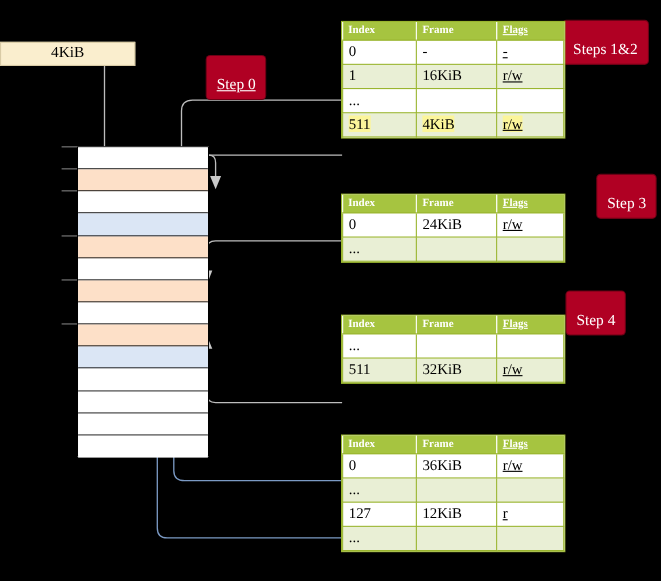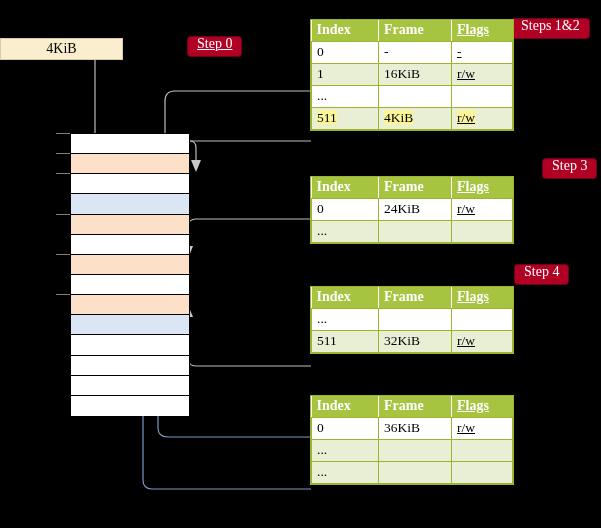--- a/index.html
+++ b/index.html
@@ -11,21 +11,21 @@
   .stage{position:absolute;inset:0;}
 
   
   .badge{
     position:absolute;
     background:#b00023;
     color:#fff;
     font-family:"Liberation Serif",serif;
     font-size:14px;
     line-height:1;
-    padding:0 9px 5px 9px;
+    padding:20px 9px 5px 9px;
     border-radius:3px;
     white-space:nowrap;
     text-align:center;
     box-shadow:0 0 0 1px #6d0015;
   }
 
   
   .srcbox{
     position:absolute;
     background:#faeece;
@@ -45,21 +45,21 @@
     box-shadow:0 0 0 1px #9ab52f;
   }
   .ptable th{
     background:#a6c440;
     color:#fff;
     font-weight:bold;
     text-align:left;
     padding:2px 5px 3px 5px;
     border-right:1px solid #fff;
     border-bottom:1px solid #9ab52f;
-    font-size:14px;
+    font-size:10px;
     white-space:nowrap;
   }
   .ptable th:last-child{border-right:none;}
   .ptable td{
     padding:2px 5px 3px 5px;
     border:1px solid #9ab52f;
     border-left:1px solid #000;
     border-top:1px solid #9ab52f;
     white-space:nowrap;
     height:14px;
@@ -127,21 +127,21 @@
     <polygon class="bwf" points="153,325 163,325 158,313"></polygon>
 
     <path class="bw" d="M 311,489 L 152,489 Q 143,489 143,480 L 143,236"></path>
     <polygon class="bwf" points="138,236 148,236 143,224"></polygon>
   </svg>
 
   <div class="srcbox" style="left:0px;top:38px;width:121px;height:20px;">
     <span>4KiB</span>
   </div>
 
-  <div class="badge" style="left:188px;top:37px;text-decoration:underline;">
+  <div class="badge" style="left:188px;top:51px;text-decoration:underline;">
     <span>Step 0</span>
   </div>
   <div class="badge" style="left:512px;top:19px;">
     <span>Steps 1&amp;2</span>
   </div>
   <div class="badge" style="left:519px;top:159px;margin-left:24px;">
     <span>Step 3</span>
   </div>
   <div class="badge" style="left:515px;top:265px;">
     <span>Step 4</span>
@@ -257,20 +257,25 @@
         <tr class="plain">
           <td class="c-index">0</td>
           <td class="c-frame">36KiB</td>
           <td class="c-flags">r/w</td>
         </tr>
         <tr class="alt">
           <td class="c-index">...</td>
           <td class="c-frame"></td>
           <td class="c-flags"></td>
         </tr>
+        <tr class="plain">
+          <td class="c-index">127</td>
+          <td class="c-frame">12KiB</td>
+          <td class="c-flags">r</td>
+        </tr>
         <tr class="alt">
           <td class="c-index">...</td>
           <td class="c-frame"></td>
           <td class="c-flags"></td>
         </tr>
       </tbody>
     </table>
 
 </div>
 

